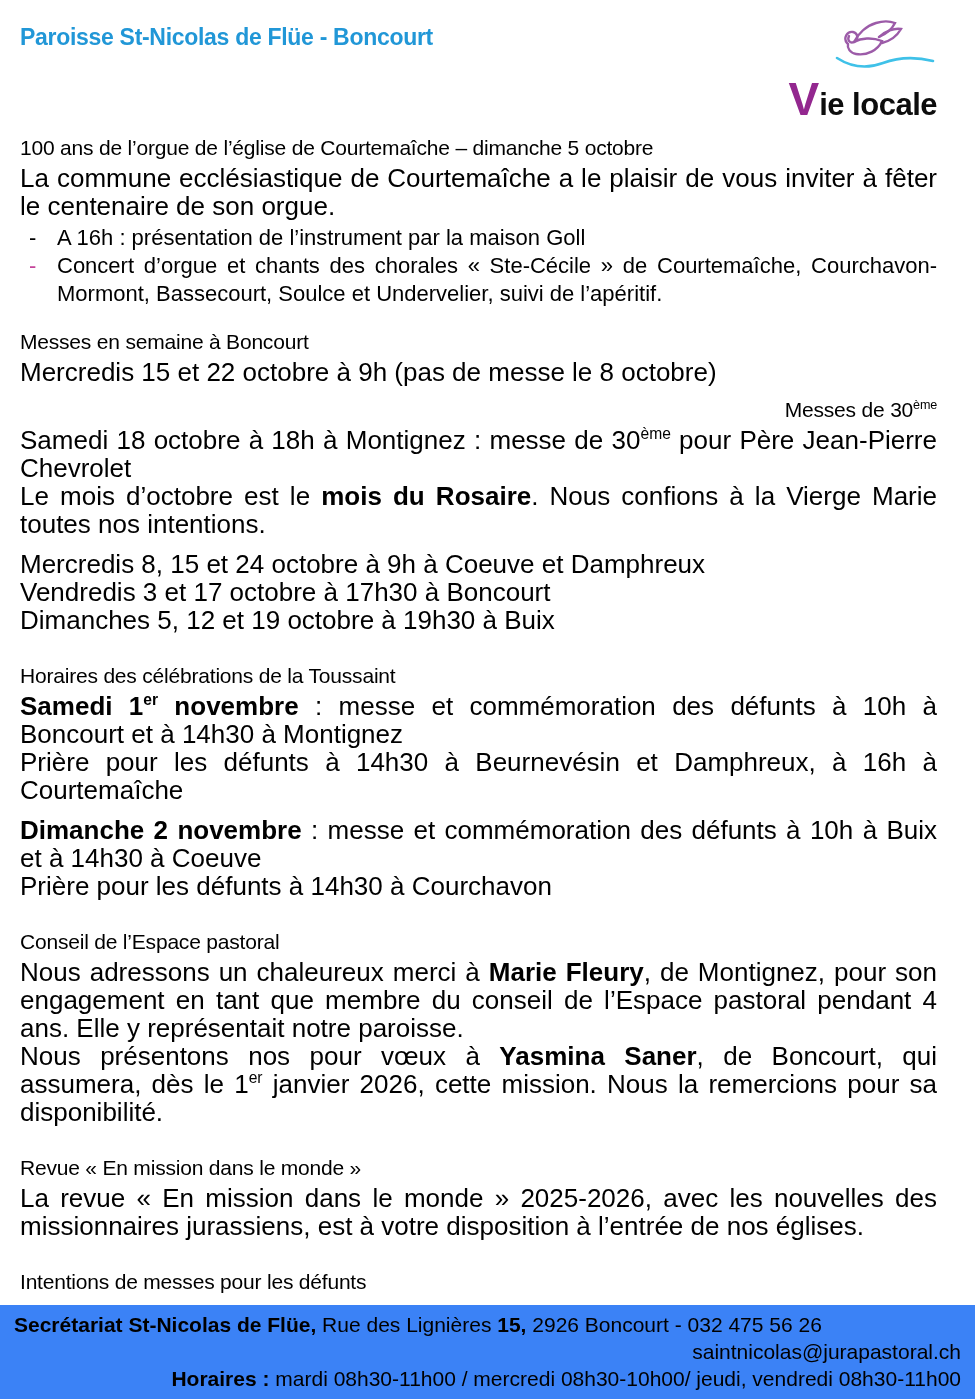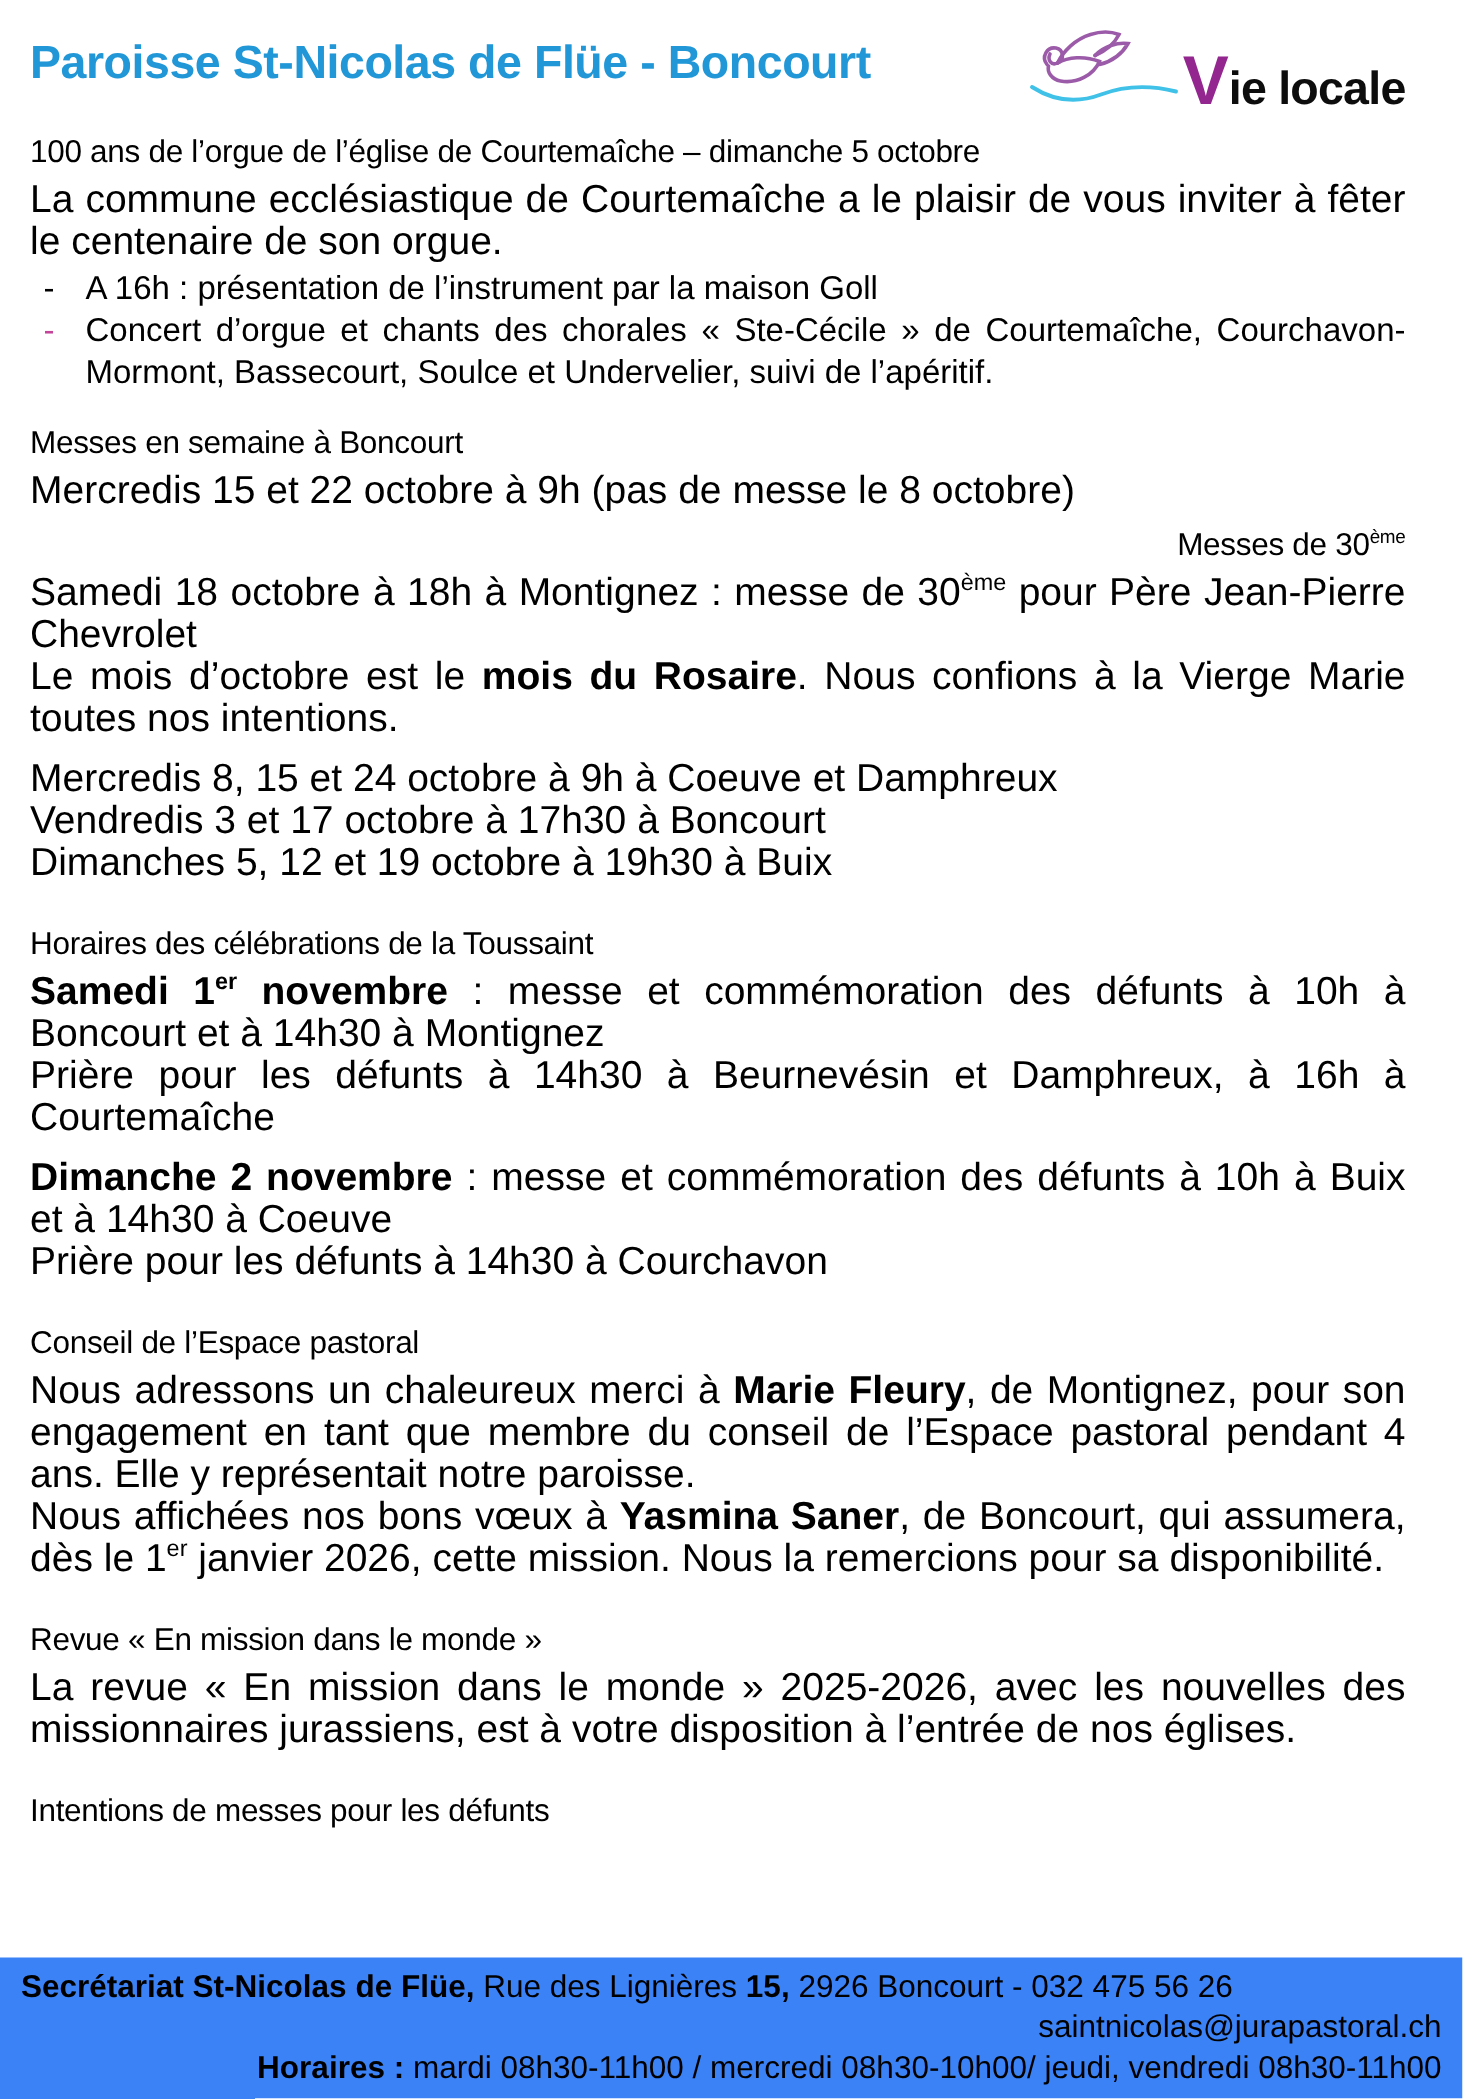--- a/index.html
+++ b/index.html
@@ -10,24 +10,24 @@
     font-family: "Liberation Sans", sans-serif;
     display: flex; flex-direction: column;
     overflow: hidden;
   }
   .content { padding: 14px 38px 0 20px; }
 
   
   .header { display: flex; justify-content: space-between; align-items: flex-start; }
   .page-title {
     margin: 0; padding-top: 10px;
-    font-size: 31px; font-weight: bold; letter-spacing: -0.3px;
+    font-size: 23px; font-weight: bold; letter-spacing: -0.3px;
     color: #2197d7; white-space: nowrap;
   }
-  .logo { display: flex; align-items: flex-end; margin-top: 2px; }
+  .logo { display: flex; align-items: flex-end; margin-top: 2px; flex-direction: column; }
   .logo svg { display: block; margin-bottom: 2px; }
   .logo-text { white-space: nowrap; line-height: 1; }
   .logo-v  { font-size: 46px; font-weight: bold; color: #93278f; }
   .logo-rest { font-size: 31px; font-weight: bold; color: #0d0d0d; letter-spacing: -0.5px; }
 
   
   h2 {
     margin: 22px 0 4px 0;
     font-size: 21px; font-weight: normal; letter-spacing: -0.2px;
     color: #000000; white-space: nowrap;
@@ -116,21 +116,21 @@
     <h2 class="mt-lg">Horaires des célébrations de la Toussaint</h2>
     <p class="body just"><b><span>Samedi 1</span><sup>er</sup><span> novembre</span></b><span> : messe et commémoration des défunts à 10h à Boncourt et à 14h30 à Montignez</span></p>
     <p class="body just">Prière pour les défunts à 14h30 à Beurnevésin et Damphreux, à 16h à Courtemaîche</p>
     <p class="body just gap"><b>Dimanche 2 novembre</b><span> : messe et commémoration des défunts à 10h à Buix et à 14h30 à Coeuve</span></p>
     <p class="body">Prière pour les défunts à 14h30 à Courchavon</p>
   </section>
 
   <section>
     <h2 class="mt-lg">Conseil de l’Espace pastoral</h2>
     <p class="body just"><span>Nous adressons un chaleureux merci à </span><b>Marie Fleury</b><span>, de Montignez, pour son engagement en tant que membre du conseil de l’Espace pastoral pendant 4 ans. Elle y représentait notre paroisse.</span></p>
-    <p class="body just"><span>Nous affichées nos bons vœux à </span><b>Yasmina Saner</b><span>, de Boncourt, qui assumera, dès le 1</span><sup>er</sup><span> janvier 2026, cette mission. Nous la remercions pour sa disponibilité.</span></p>
+    <p class="body just"><span>Nous présentons nos pour vœux à </span><b>Yasmina Saner</b><span>, de Boncourt, qui assumera, dès le 1</span><sup>er</sup><span> janvier 2026, cette mission. Nous la remercions pour sa disponibilité.</span></p>
   </section>
 
   <section>
     <h2 class="mt-lg">Revue « En mission dans le monde »</h2>
     <p class="body just">La revue « En mission dans le monde » 2025-2026, avec les nouvelles des missionnaires jurassiens, est à votre disposition à l’entrée de nos églises.</p>
   </section>
 
   <section>
     <h2 class="mt-lg">Intentions de messes pour les défunts</h2>
   </section>

